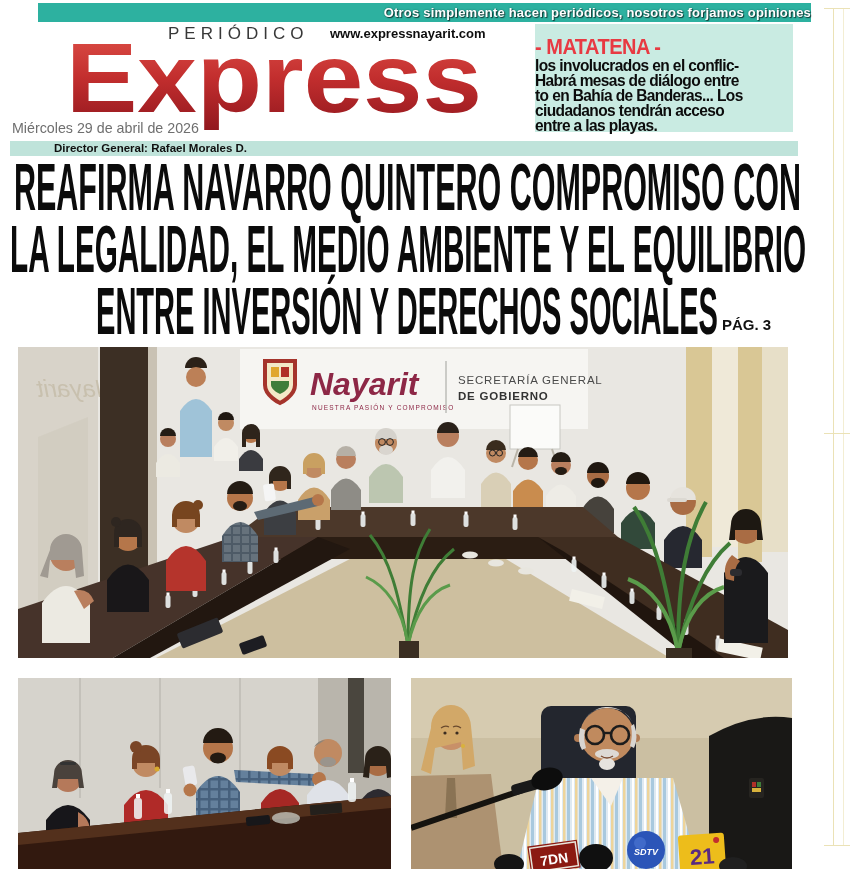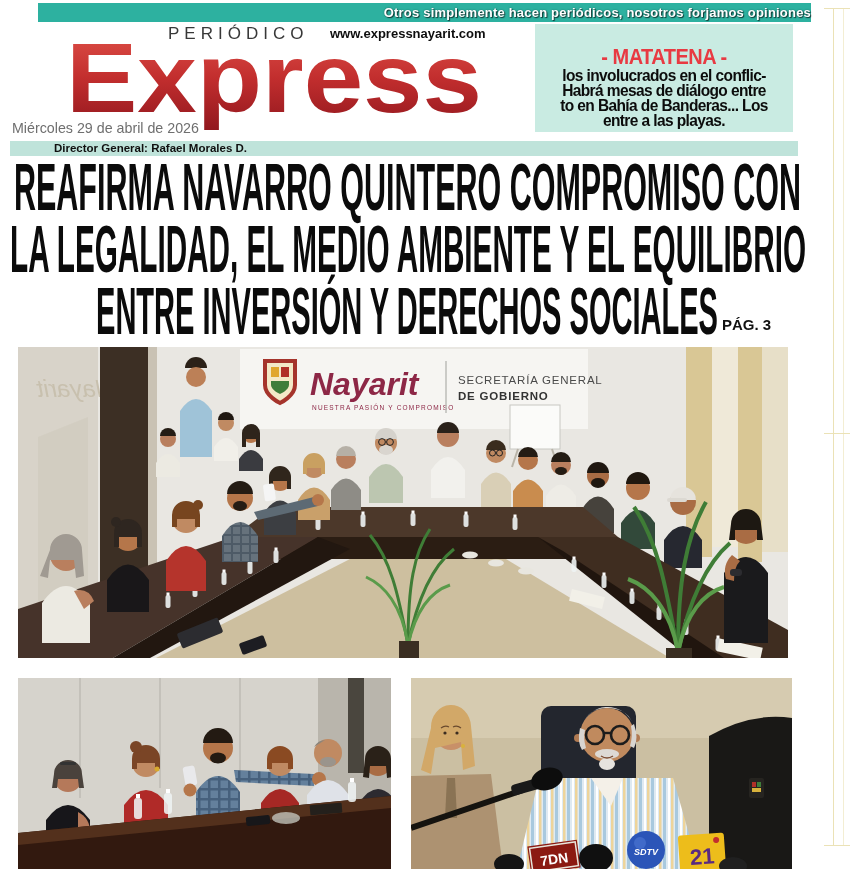--- a/index.html
+++ b/index.html
@@ -7,21 +7,21 @@
         font-family:"Liberation Sans",sans-serif;}
   .abs{position:absolute;}
   .topbar{left:38px;top:3px;width:773px;height:19px;text-align:right;line-height:19px;
           color:#ffffff;font-size:13px;font-weight:bold;letter-spacing:.2px;
           text-shadow:1px 1px 1px rgba(0,0,0,.65),0 0 2px rgba(0,0,0,.4);}
   .kicker{left:168px;top:24px;font-size:17px;letter-spacing:5px;color:#383838;text-align:center;}
   .website{left:330px;top:26px;font-size:13px;font-weight:bold;color:#0e0e0e;}
   .date{left:12px;top:119px;font-size:15px;color:#6f6f6f;transform:scaleX(.95);transform-origin:left top;}
   .director{left:10px;top:141px;width:788px;height:15px;line-height:15px;
             font-size:11.5px;font-weight:bold;color:#101010;padding-left:44px;box-sizing:border-box;}
-  .matabox{left:535px;top:24px;width:258px;height:108px;text-align:center;padding-top:20px;box-sizing:border-box;}
+  .matabox{left:535px;top:24px;width:258px;height:108px;text-align:left;padding-top:10px;box-sizing:border-box;}
   .matatitle{font-size:20px;font-weight:900;letter-spacing:-.5px;transform:scaleY(1.1);transform-origin:center top;}
   .mataline{font-size:15.5px;font-weight:800;line-height:15px;letter-spacing:-.6px;color:#0c0c0c;
             transform:scaleY(1.06);transform-origin:center top;}
   .pagref{left:722px;top:316px;font-size:15px;font-weight:bold;color:#111;}
   .edge-v{width:1px;background:#ebe2b6;}
   .edge-h{height:1px;background:#ebe2b6;}
   svg text{font-family:"Liberation Sans",sans-serif;}
 </style>
 </head>
 <body>
@@ -45,20 +45,21 @@
     <text x="4" y="82" font-size="98" font-weight="bold" fill="url(#exgrad)" textLength="416" lengthAdjust="spacingAndGlyphs">Express</text>
   </svg>
   <div class="abs date">Miércoles 29 de abril de 2026</div>
   <div class="abs director" style="background:#bfe3da;">Director General: Rafael Morales D.</div>
 
   <div class="abs matabox" style="background:#c9ebe2;">
     <div class="matatitle" style="color:#e83a42;">- MATATENA -</div>
     <div class="mataline">los involucrados en el conflic-</div>
     <div class="mataline">Habrá mesas de diálogo entre</div>
     <div class="mataline">to en Bahía de Banderas... Los</div>
+    <div class="mataline">ciudadanos tendrán acceso</div>
     <div class="mataline">entre a las playas.</div>
   </div>
 
   <svg class="abs" style="left:8px;top:156px;" width="812" height="182" viewBox="0 0 812 182">
     <text x="6" y="54" font-size="66" font-weight="bold" fill="#0b0b0b" textLength="787" lengthAdjust="spacingAndGlyphs">REAFIRMA NAVARRO QUINTERO COMPROMISO CON</text>
     <text x="2" y="116" font-size="66" font-weight="bold" fill="#0b0b0b" textLength="796" lengthAdjust="spacingAndGlyphs">LA LEGALIDAD, EL MEDIO AMBIENTE Y EL EQUILIBRIO</text>
     <text x="88" y="178" font-size="66" font-weight="bold" fill="#0b0b0b" textLength="622" lengthAdjust="spacingAndGlyphs">ENTRE INVERSIÓN Y DERECHOS SOCIALES</text>
   </svg>
   <div class="abs pagref">PÁG. 3</div>
 

